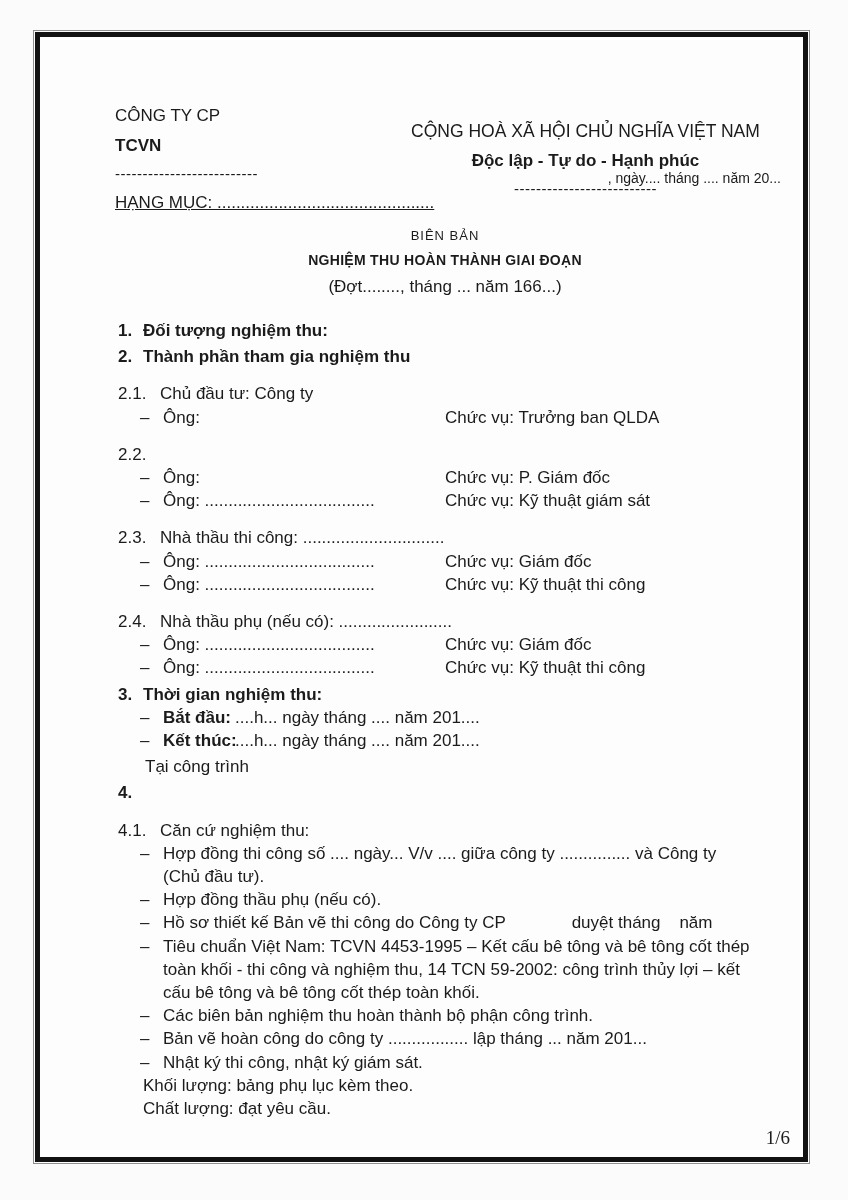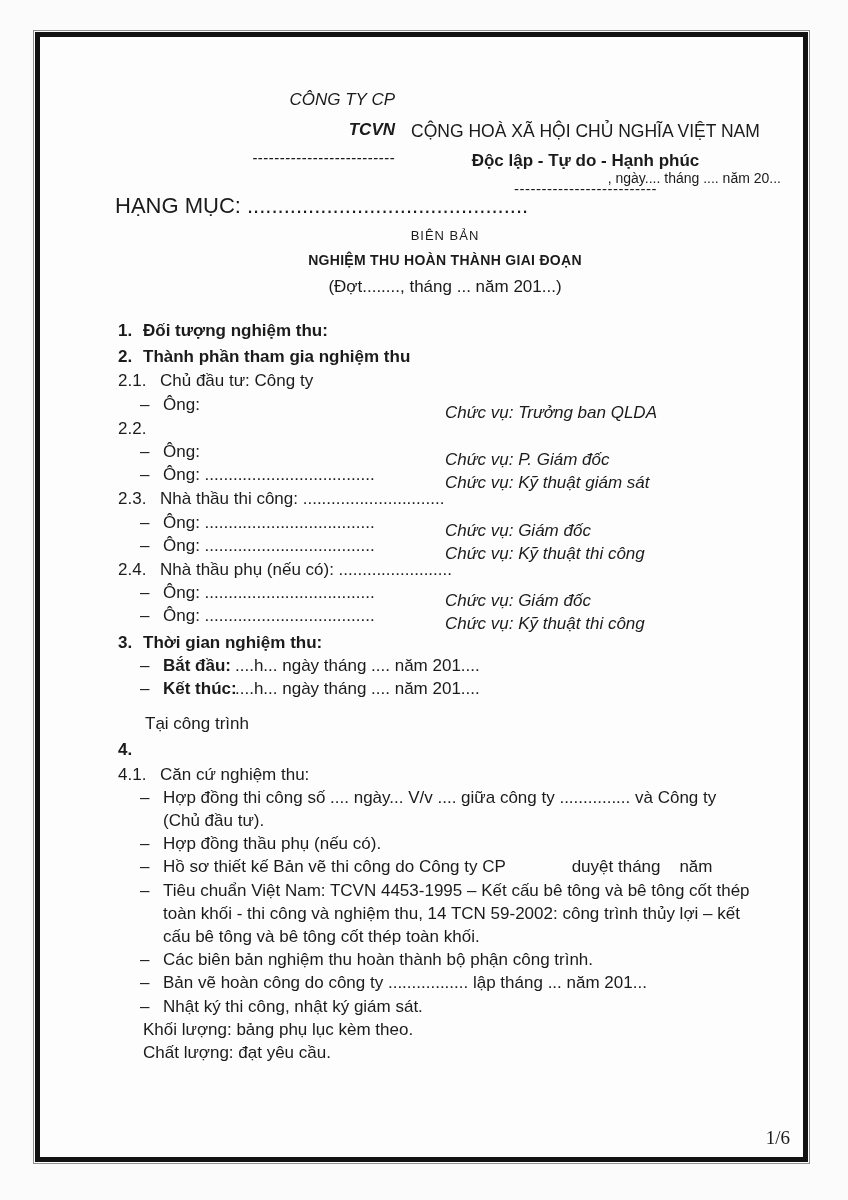--- a/index.html
+++ b/index.html
@@ -8,44 +8,44 @@
     background:#fbfbfb;color:#1b1b1b;
     font-family:"Liberation Sans",sans-serif;
   }
   .page-border{
     position:absolute;left:35px;top:32px;width:763px;height:1120px;
     border:5px solid #121212;background:#fdfdfd;
     box-shadow:0 0 0 1px #fdfdfd,0 0 0 2px #8f8f8f;
   }
   
   .header-row{position:absolute;top:48px;left:75px;width:688px;height:112px;}
-  .org-block{position:absolute;left:0;top:0;width:280px;text-align:right;line-height:30px;font-style:italic;}
+  .org-block{position:absolute;left:0;top:16px;width:280px;text-align:left;line-height:30px;}
   .national-block{position:absolute;left:283px;top:0;width:375px;text-align:center;line-height:30px;}
   .h-reg{font-size:17px;}
   .h-bold{font-size:17px;font-weight:bold;}
   .h-bold-lg{font-size:17.5px;font-weight:normal;margin-top:31px;}
   .dashes{font-size:15px;line-height:26px;letter-spacing:0.5px;white-space:nowrap;}
   .date-line{position:absolute;top:133px;right:22px;font-size:14px;white-space:nowrap;}
-  .category-line{position:absolute;top:156px;left:75px;font-size:22px;white-space:nowrap;}
+  .category-line{position:absolute;top:156px;left:75px;font-size:17px;white-space:nowrap;text-decoration:underline;}
   
   .title-block{position:absolute;top:187px;left:75px;width:660px;text-align:center;}
   .t1{font-size:13px;line-height:23px;letter-spacing:1px;}
   .t2{font-size:14px;font-weight:bold;line-height:26px;letter-spacing:0.3px;}
   .t3{font-size:17px;line-height:27px;}
   
   .doc-body{position:absolute;top:279px;left:75px;width:658px;font-size:17px;line-height:23.2px;}
   .row{display:flex;position:relative;white-space:nowrap;}
   .row.sec{font-weight:bold;margin-top:3px;}
-  .row.sub{margin-top:1px;}
+  .row.sub{margin-top:14px;}
   .num{flex:0 0 28px;padding-left:3px;box-sizing:border-box;}
   .numw{flex:0 0 45px;padding-left:3px;box-sizing:border-box;}
   .dash{flex:0 0 48px;padding-left:25px;box-sizing:border-box;}
-  .role{position:absolute;left:330px;top:8px;font-style:italic;}
+  .role{position:absolute;left:330px;top:0;}
   .tlabel{display:inline-block;width:72px;font-weight:bold;}
-  .note{padding-left:30px;margin-top:12px;white-space:nowrap;}
+  .note{padding-left:30px;margin-top:3px;white-space:nowrap;}
   .bullet{position:relative;padding-left:48px;white-space:nowrap;}
   .bdash{position:absolute;left:25px;top:0;}
   .plain{padding-left:28px;white-space:nowrap;}
   .page-number{
     position:absolute;right:13px;bottom:8px;font-size:19px;
     font-family:"Liberation Serif",serif;
   }
 </style>
 </head>
 <body>
@@ -64,21 +64,21 @@
       <div class="dashes">--------------------------</div>
     </div>
   </div>
 
   <div class="date-line">, ngày.... tháng .... năm 20...</div>
   <div class="category-line">HẠNG MỤC: ..............................................</div>
 
   <div class="title-block">
     <div class="t1">BIÊN BẢN</div>
     <div class="t2">NGHIỆM THU HOÀN THÀNH GIAI ĐOẠN</div>
-    <div class="t3">(Đợt........, tháng ... năm 201...)</div>
+    <div class="t3">(Đợt........, tháng ... năm 166...)</div>
   </div>
 
   <div class="doc-body">
 
     <div class="row sec">
       <span class="num">1.</span>
       <span>Đối tượng nghiệm thu:</span>
     </div>
 
     <div class="row sec">

